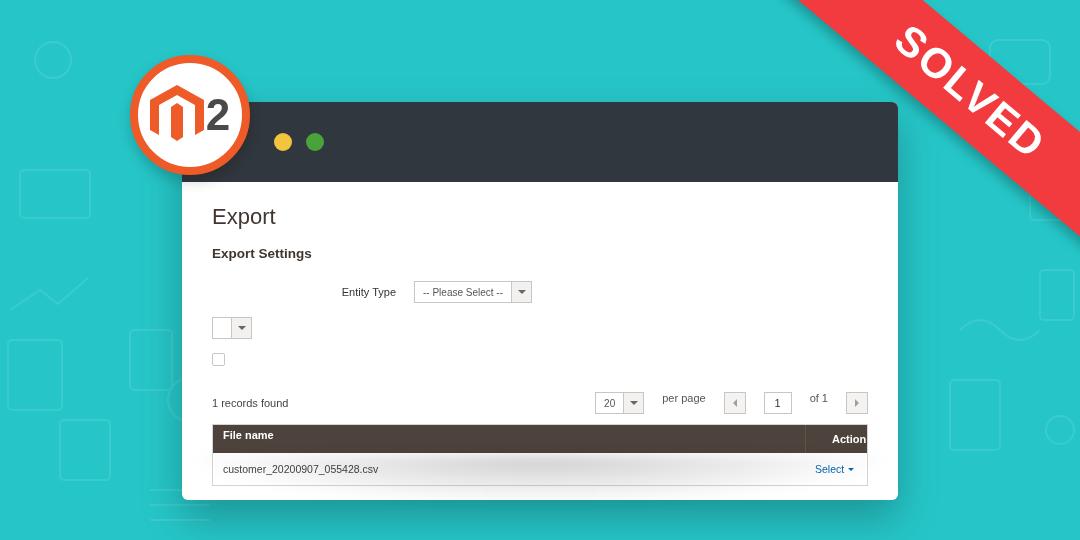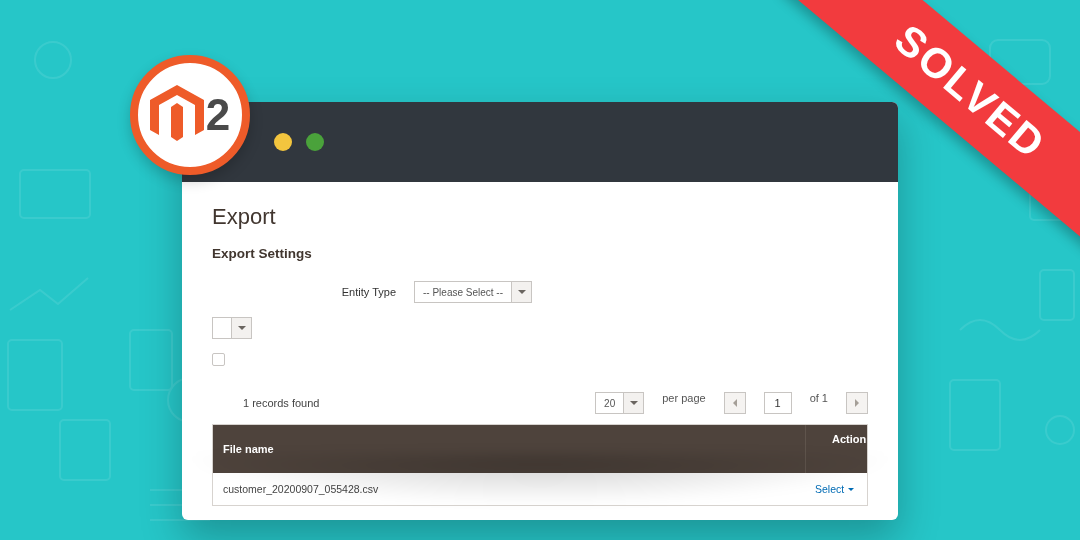--- a/index.html
+++ b/index.html
@@ -43,35 +43,35 @@
 
     .form-row { display:flex; align-items:center; margin-bottom:14px; }
     .form-row .label { width: 202px; text-align:right; padding-right:18px; font-size:11px; color:#333; }
     .control.select { display:flex; border:1px solid #c8c5c2; background:#fff; height:22px; }
     .control.select .value { font-size:10px; color:#555; padding:0 8px; display:flex; align-items:center; min-width:76px;}
     .control.select .caret { width:20px; border-left:1px solid #c8c5c2; background:#f3f1ef; display:flex; align-items:center; justify-content:center;}
     .control.select .caret::after { content:""; border:4px solid transparent; border-top-color:#6a6560; transform: translateY(2px);}
     .control.select.small .value { min-width: 18px; font-size:9px; color:#999; }
     .checkbox { width:13px; height:13px; border:1px solid #c8c5c2; background:#fff; border-radius:2px; }
 
-    .grid-toolbar { display:flex; align-items:center; justify-content:space-between; margin-top:26px; margin-bottom:10px;margin-left:31px;}
+    .grid-toolbar { display:flex; align-items:center; justify-content:space-between; margin-top:26px; margin-bottom:10px;}
     .records-found { font-size:11px; color:#444; }
     .pager { display:flex; align-items:flex-start; gap:18px; }
     .perpage { font-size:11px; color:#555; }
     .page-input { width:28px; height:22px; border:1px solid #c8c5c2; text-align:center; font-size:11px; color:#333;}
     .oftotal { font-size:11px; color:#555; }
     .nav-btn { width:22px; height:22px; border:1px solid #c8c5c2; background:#f5f3f1; display:flex; align-items:center; justify-content:center; }
     .nav-btn::before { content:""; display:block; border:4px solid transparent; }
     .nav-btn.prev::before { border-right-color:#a59f98; transform:translateX(-2px);}
     .nav-btn.next::before { border-left-color:#a59f98;  transform:translateX(2px);}
 
     
     .grid { border:1px solid #d7d3cf; }
     .grid-head { display:flex; background:#4e433c; color:#fff; font-size:11px; font-weight:600; }
-    .grid-head .col-file { flex:1; padding:18px 10px; }
+    .grid-head .col-file { flex:1; padding:4px 10px; }
     .grid-head .col-action { width:62px; padding:8px 26px; border-left:1px solid #5f544c;}
     .grid-row { display:flex; font-size:10.5px; color:#444; }
     .grid-row .col-file { flex:1; padding:10px 10px; }
     .grid-row .col-action { width:62px; padding:10px 10px; color:#006bb4; display:flex; align-items:center; gap:4px;}
     .grid-row .col-action .tri { width:0;height:0;border:3px solid transparent;border-top-color:#006bb4; transform:translateY(2px);}
 
     
     .m2-badge {
       position:absolute; left:130px; top:55px; width:120px; height:120px;
       border-radius:50%; background:#fff; border:8px solid #ee5b29;

